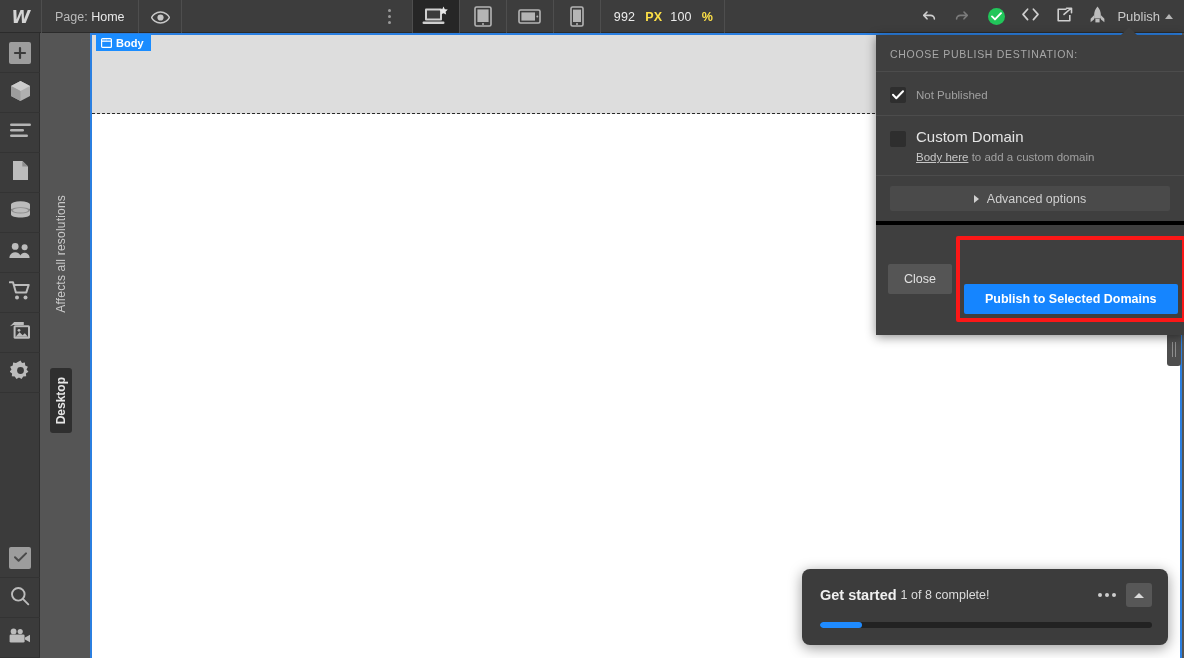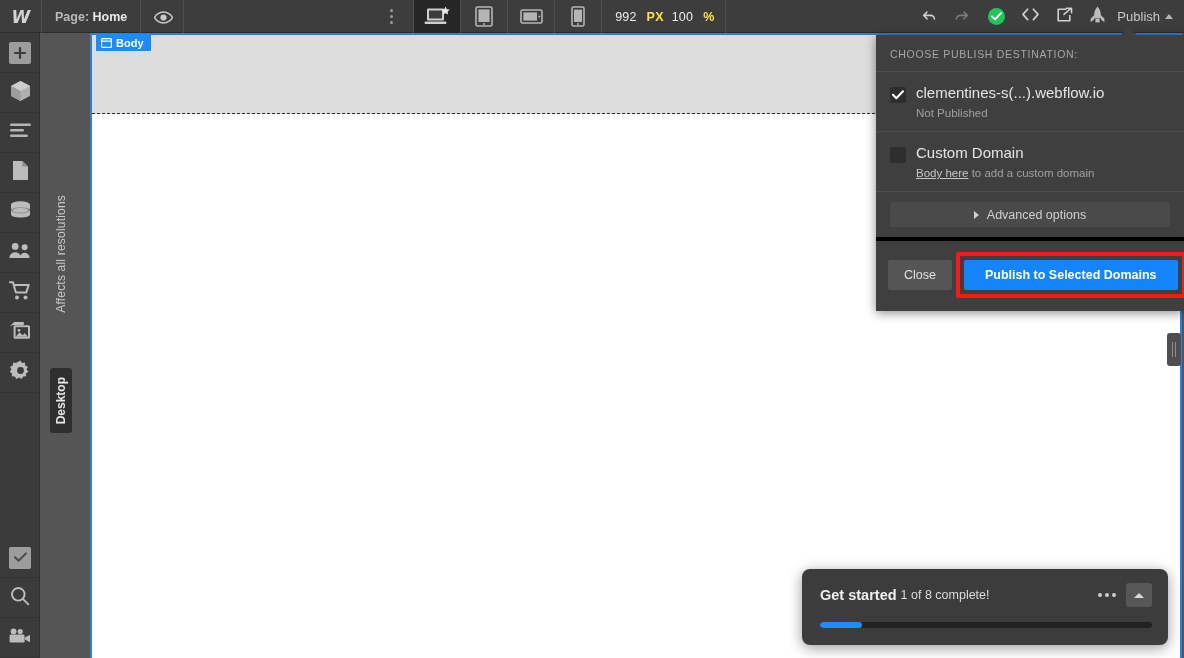--- a/index.html
+++ b/index.html
@@ -23,21 +23,21 @@
     display: flex; align-items: center; justify-content: center;
     height: 33px; position: relative;
   }
   .tb-sep { width: 1px; background: #4e4e4e; height: 33px; flex: 0 0 1px; }
 
   .wf-logo {
     width: 41px; color: #d4d4d4; font-size: 17px; font-weight: bold;
     font-style: italic; font-family: "DejaVu Sans", sans-serif;
     letter-spacing: -1px;
   }
-  .page-label { padding: 0 13px; font-size: 12.5px; color: #b9b9b9; white-space: nowrap; font-weight: bold; }
+  .page-label { padding: 0 13px; font-size: 12.5px; color: #b9b9b9; white-space: nowrap; }
   .page-label .pg-name { color: #e8e8e8; }
   .eye-btn { width: 42px; }
   .eye-ico { width: 17px; height: 11px; position: relative; }
   .eye-ico svg { display: block; }
 
   .tb-spacer { flex: 1 1 auto; }
   .kebab-btn { width: 44px; }
   .kebab { width: 3px; height: 15px; display: flex; flex-direction: column;
            justify-content: space-between; align-items: center; }
   .kebab i { width: 3px; height: 3px; border-radius: 50%; background: #9a9a9a; display: block; }
@@ -168,21 +168,21 @@
     height: 30px; padding: 0 16px; border-radius: 2px;
     display: flex; align-items: center;
   }
   .hl-box {
     border: 4px solid #fb1717; border-radius: 2px; padding: 4px;
     margin-left: -2px;
   }
   .btn-publish {
     background: #1585ff; color: #ffffff; font-size: 12.5px; font-weight: bold;
     height: 30px; padding: 0 21px; border-radius: 2px;
-    display: flex; align-items: center; white-space: nowrap;
+    display: flex; align-items: center; white-space: nowrap; margin-top: 40px;
   }
 
   
   .gs-panel {
     position: absolute; left: 802px; top: 569px; width: 366px; height: 76px;
     background: #3c3c3c; border-radius: 8px; z-index: 30;
     box-shadow: 0 3px 14px rgba(0,0,0,.4);
     padding: 14px 16px 0 18px;
   }
   .gs-top { display: flex; align-items: center; }
@@ -511,21 +511,20 @@
 
     <div class="pub-title">CHOOSE PUBLISH DESTINATION:</div>
 
     <div class="pub-row">
       <span class="cbx on">
         <svg width="12" height="10" viewBox="0 0 12 10">
           <path d="M1 4.8l3.3 3.4L11 1.2" fill="none" stroke="#ffffff" stroke-width="2" stroke-linecap="round" stroke-linejoin="round"></path>
         </svg>
       </span>
       <span>
-        <span class="pub-dom-name">clementines-s(...).webflow.io</span>
         <div class="pub-dom-sub">Not Published</div>
       </span>
     </div>
 
     <div class="pub-row">
       <span class="cbx"></span>
       <span>
         <span class="pub-dom-name">Custom Domain</span>
         <div class="pub-dom-sub">
           <a href="#">Body here</a><span> to add a custom domain</span>

